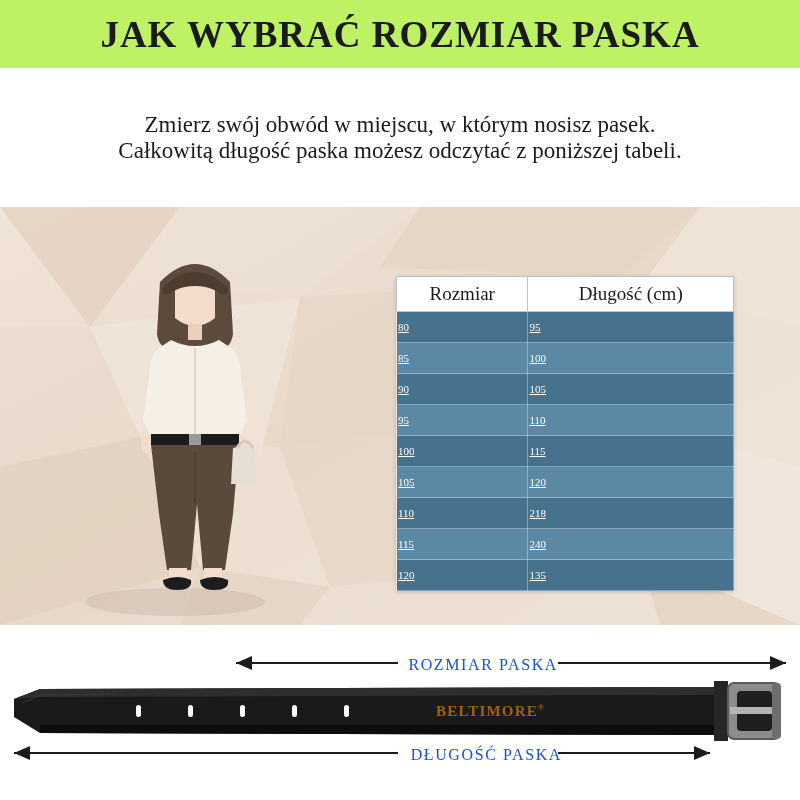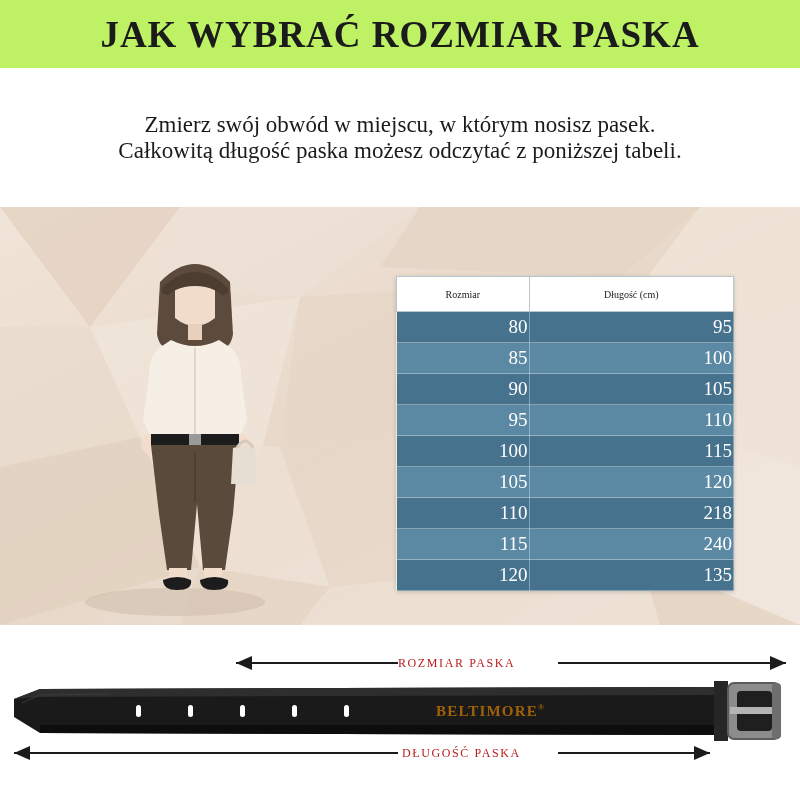--- a/index.html
+++ b/index.html
@@ -82,53 +82,54 @@
     box-shadow: 0 1px 4px rgba(0,0,0,0.18);
   }
   table {
     border-collapse: collapse;
     width: 338px;
     font-family: "Liberation Serif", serif;
   }
   thead th {
     background: #ffffff;
     color: #1b1b1b;
-    font-size: 10px;
+    font-size: 19px;
     font-weight: normal;
     height: 32px;
     border: 1px solid #b9c6ce;
     text-align: center;
   }
   tbody td {
     color: #ffffff;
-    font-size: 19px;
+    font-size: 11px;
     height: 28px;
-    text-align: right;
+    text-align: left;
     border: 1px solid rgba(255,255,255,0.35);
+    text-decoration: underline;
   }
   tbody tr:nth-child(odd) td { background: #47728d; }
   tbody tr:nth-child(even) td { background: #5b88a3; }
 
   
   .woman { position: absolute; left: 105px; top: 45px; width: 180px; height: 350px; }
 
   
   .bottom {
     position: absolute;
     left: 0; top: 625px;
     width: 800px;
     height: 175px;
     background: #ffffff;
   }
   .arrow-label {
     position: absolute;
-    font-size: 12px;
+    font-size: 16px;
     letter-spacing: 1.6px;
-    color: #b91c1c;
-    text-align: left;
+    color: #1d4ed8;
+    text-align: right;
     white-space: nowrap;
   }
   .belt-svg { position: absolute; left: 0; top: 0; }
   .brand {
     position: absolute;
     color: #a16207;
     font-size: 15px;
     letter-spacing: 1.2px;
     font-weight: bold;
     white-space: nowrap;

